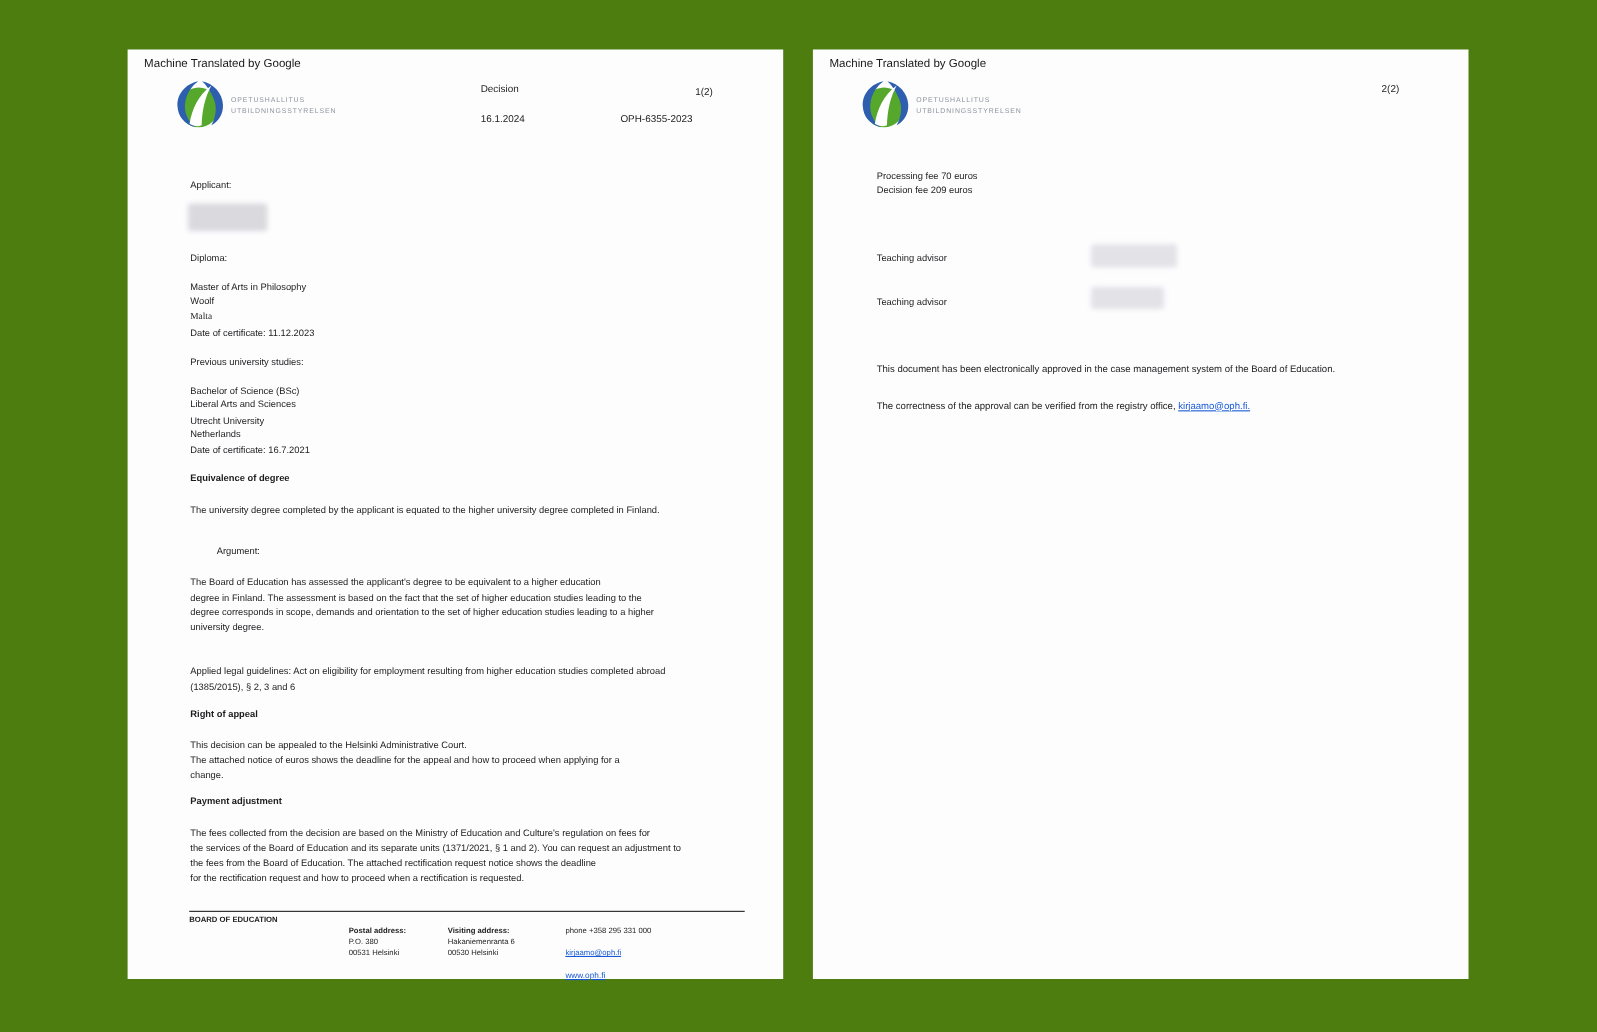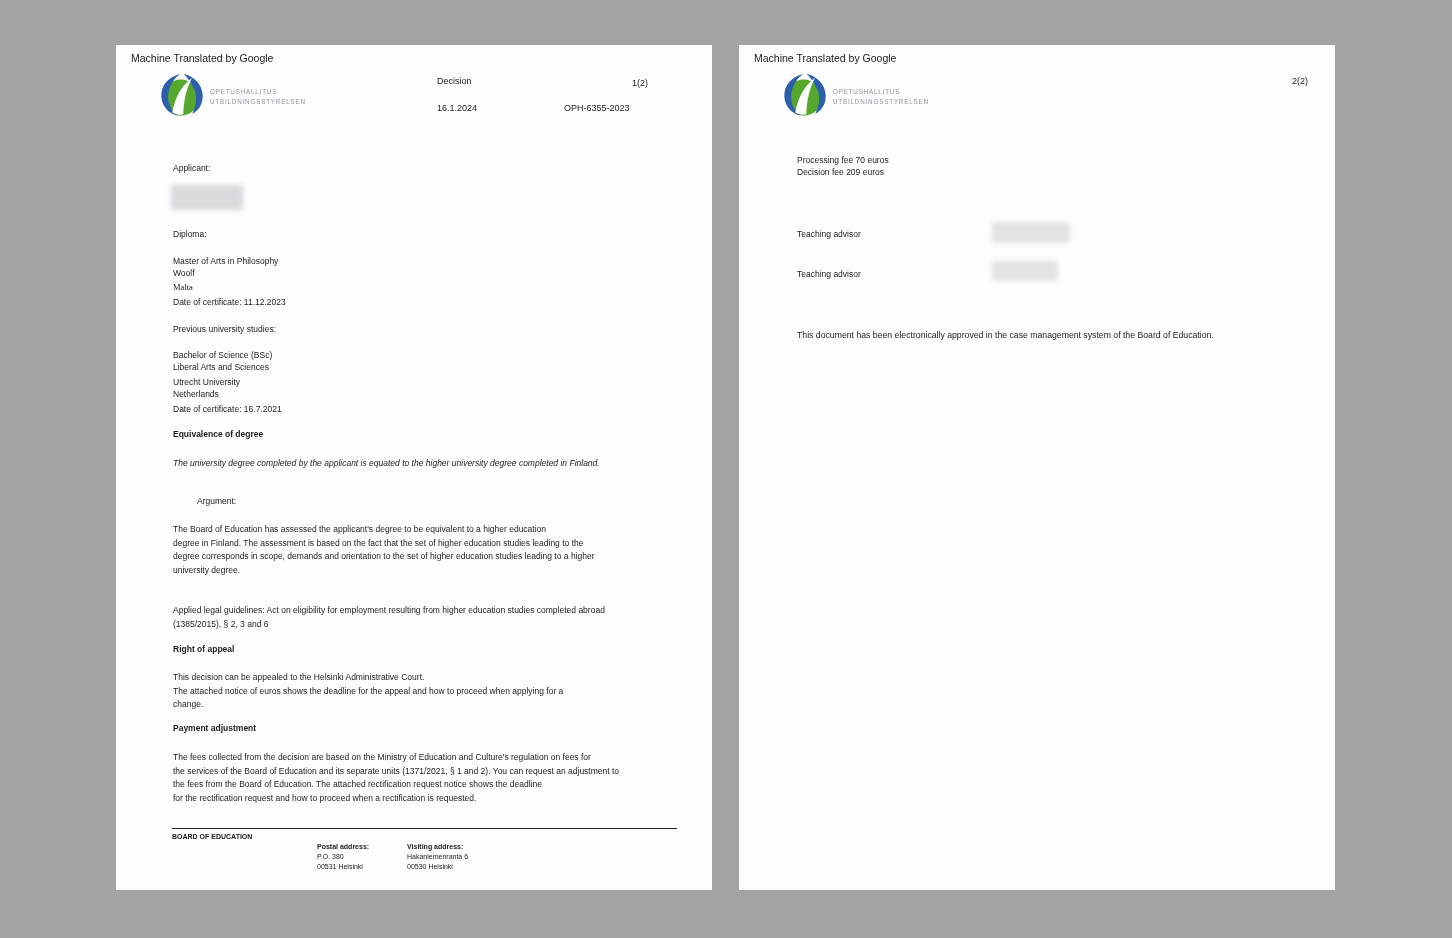--- a/index.html
+++ b/index.html
@@ -1,18 +1,18 @@
 <!DOCTYPE html>
 <html><head>
 <meta charset="utf-8">
 <style>
   * { margin:0; padding:0; box-sizing:border-box; }
   html,body { background:#000; }
   .canvas {
-    position:relative; width:1452px; height:938px; background:#a3a3a3;
+    position:relative; width:1452px; height:938px; background:#4d7c0f;
     font-family:"Liberation Sans", sans-serif; color:#1c1c1e; overflow:hidden;
   }
   .page {
     position:absolute; top:45px; width:596px; height:845px;
     background:#fdfdfe;
   }
   .page-left  { left:116px; }
   .page-right { left:739px; }
   .abs { position:absolute; }
 
@@ -36,21 +36,21 @@
   .p1-applicant-blur  {left:55px; top:140px; width:72px; height:25px;}
   .p1-diploma-label {left:57px; top:183px;}
   .p1-diploma       {left:57px; top:210px;}
   .p1-country       {left:57px; top:236px;font-family:Liberation Serif, serif;}
   .p1-dipdate       {left:57px; top:251px;}
   .p1-prev-label    {left:57px; top:278px;}
   .p1-prev-degree   {left:57px; top:304px;}
   .p1-prev-uni      {left:57px; top:331px;}
   .p1-prevdate      {left:57px; top:358px;}
   .p1-eq-head     {left:57px; top:383px;}
-  .p1-eq-text     {left:57px; top:412px; width:520px;font-style:italic;}
+  .p1-eq-text     {left:57px; top:412px; width:520px;}
   .p1-arg-label   {left:57px; top:450px;margin-left:24px;}
   .p1-arg-text    {left:57px; top:478px; width:520px;}
   .p1-legal       {left:57px; top:559px; width:520px;}
   .p1-appeal-head {left:57px; top:598px;}
   .p1-appeal-text {left:57px; top:626px; width:520px;}
   .p1-pay-head    {left:57px; top:677px;}
   .p1-pay-text    {left:57px; top:706px; width:525px;}
 
   .p1-footer { left:56px; top:783px; width:505px; height:50px; border-top:1.5px solid #222; }
   .ft { font-size:7px; line-height:10px; white-space:pre-line; color:#222; }
@@ -63,21 +63,21 @@
   .f-web { font-size:7.5px; }
 
   .blur-box {
     background:#d9d9de;
     border-radius:3px;
     filter:blur(2.5px);
   }
   .blur-light { background:#e2e2e7; }
 
   
-  .p2-pagenum {left:517px; top:31px;margin-left:36px;}
+  .p2-pagenum {left:517px; top:31px;}
   .p2-fees    {left:58px; top:109px;}
   .p2-adv1-label {left:58px; top:183px;}
   .p2-adv1-blur  {left:253px; top:177px; width:78px; height:21px;}
   .p2-adv2-label {left:58px; top:223px;}
   .p2-adv2-blur  {left:253px; top:216px; width:66px; height:20px;}
   .p2-approval {left:58px; top:284px; width:520px; font-size:8.7px;}
   .p2-verify   {left:58px; top:304px; width:520px; font-size:8.7px;}
 </style>
 </head>
 <body>
@@ -150,20 +150,25 @@
       <div class="abs ft f-postal">
         <span class="flabel">Postal address:</span>
         <div>P.O. 380
 00531 Helsinki</div>
       </div>
       <div class="abs ft f-visit">
         <span class="flabel">Visiting address:</span>
         <div>Hakaniemenranta 6
 00530 Helsinki</div>
       </div>
+      <div class="abs ft f-contact">
+        <div>phone +358 295 331 000</div>
+        <div><a class="doclink">kirjaamo@oph.fi</a></div>
+        <div class="f-web"><a class="doclink">www.oph.fi</a></div>
+      </div>
     </div>
   </div>
 
   <div class="page page-right">
 
     <div class="abs banner">Machine Translated by Google</div>
 
     <div class="abs logo-wrap">
       <svg class="logo-svg" viewBox="0 0 100 100">
         <circle cx="47" cy="56" r="41" fill="#55a82b"></circle>
@@ -182,15 +187,18 @@
     <div class="abs body-c p2-fees">Processing fee 70 euros
 Decision fee 209 euros</div>
 
     <div class="abs body-t p2-adv1-label">Teaching advisor</div>
     <div class="abs blur-box blur-light p2-adv1-blur"></div>
 
     <div class="abs body-t p2-adv2-label">Teaching advisor</div>
     <div class="abs blur-box blur-light p2-adv2-blur"></div>
 
     <div class="abs body-t p2-approval">This document has been electronically approved in the case management system of the Board of Education.</div>
+    <div class="abs body-t p2-verify">
+      <span>The correctness of the approval can be verified from the registry office, </span><a class="doclink">kirjaamo@oph.fi.</a>
+    </div>
   </div>
 
 </div>
 
 </body></html>

